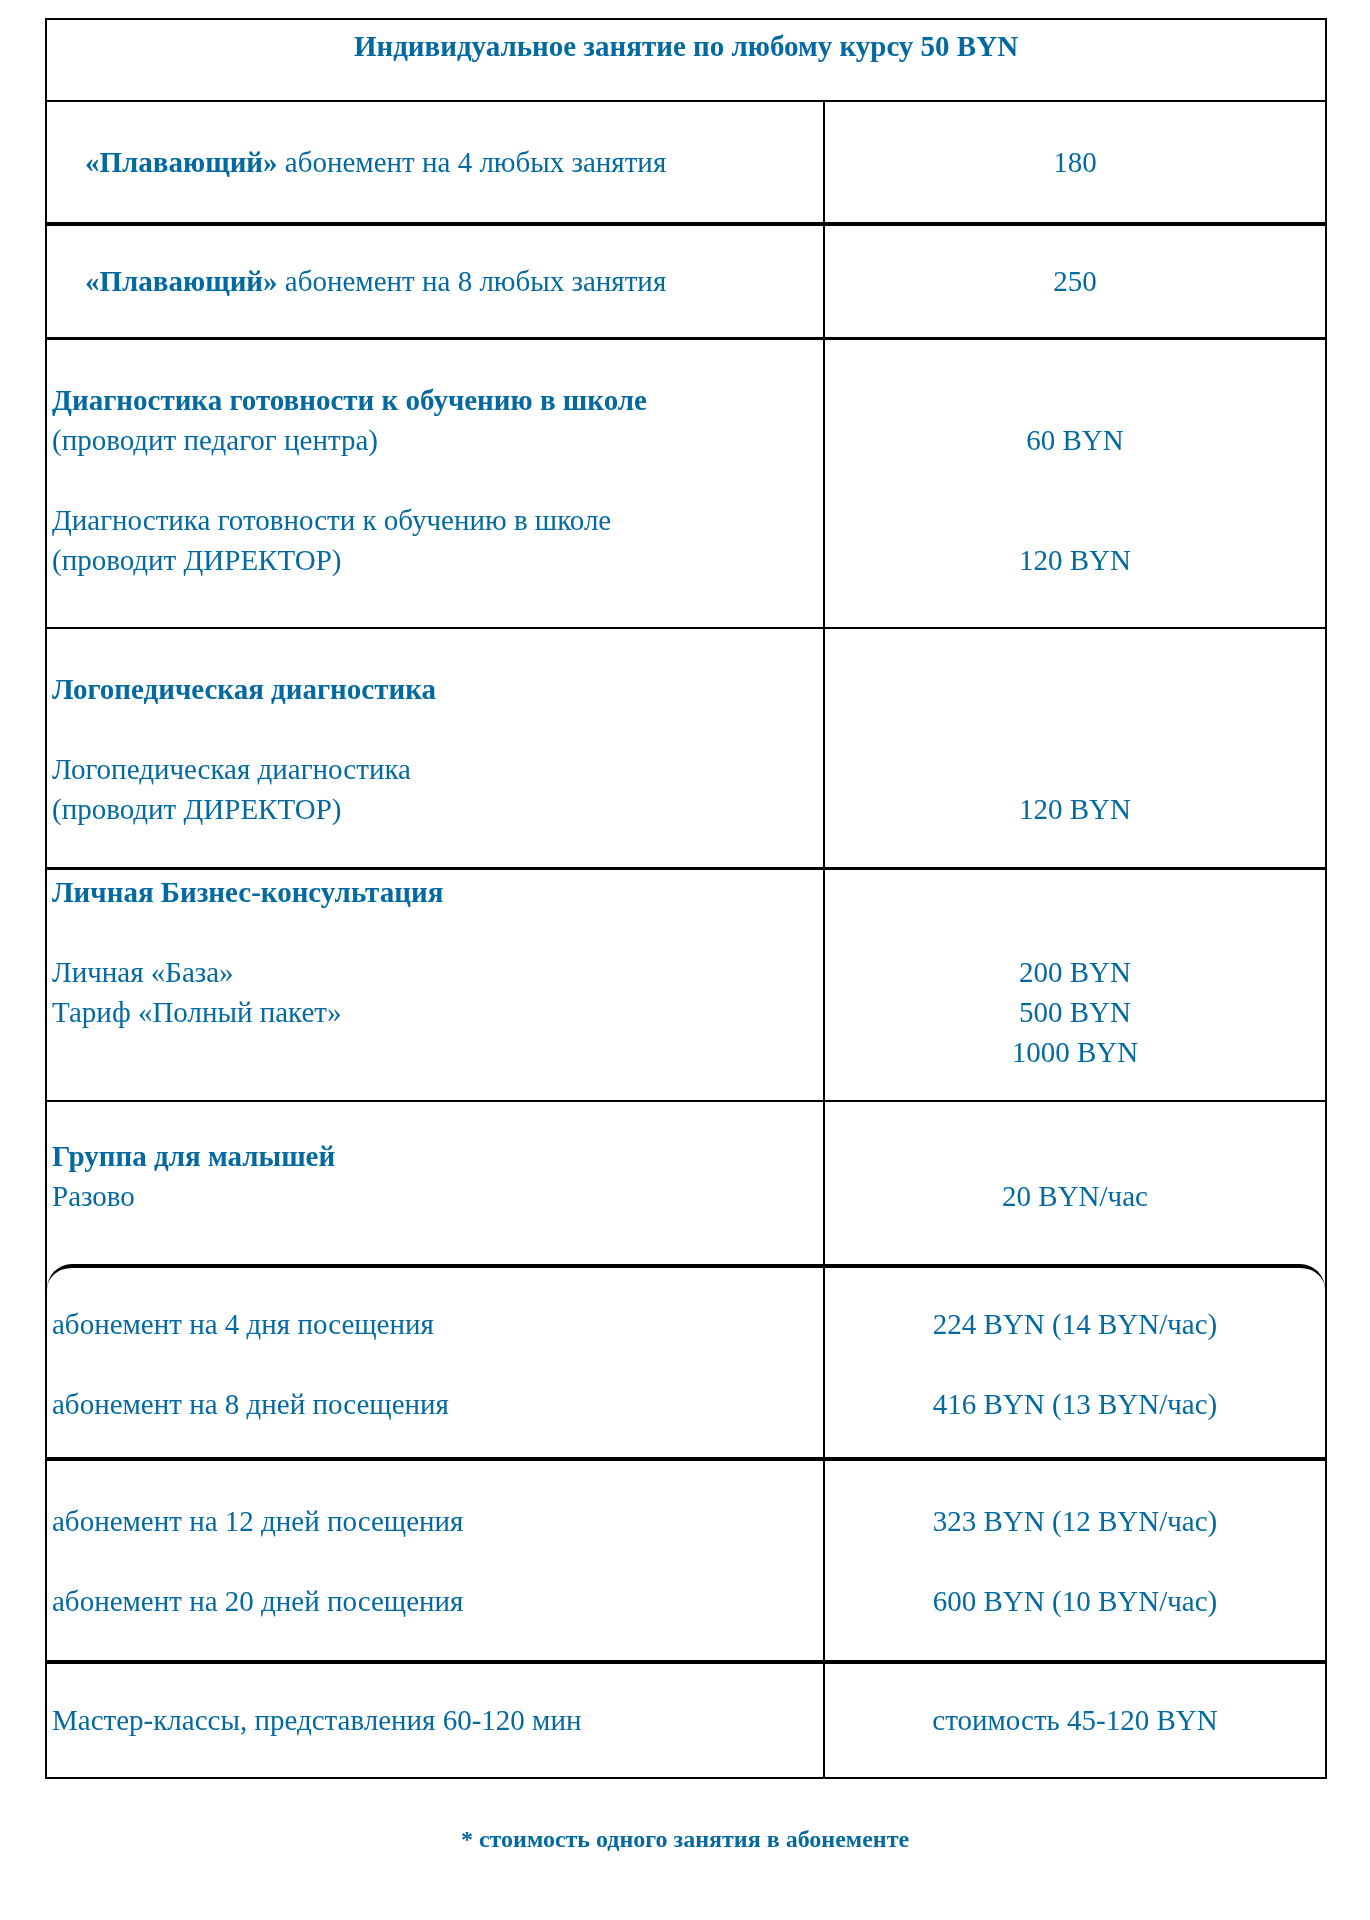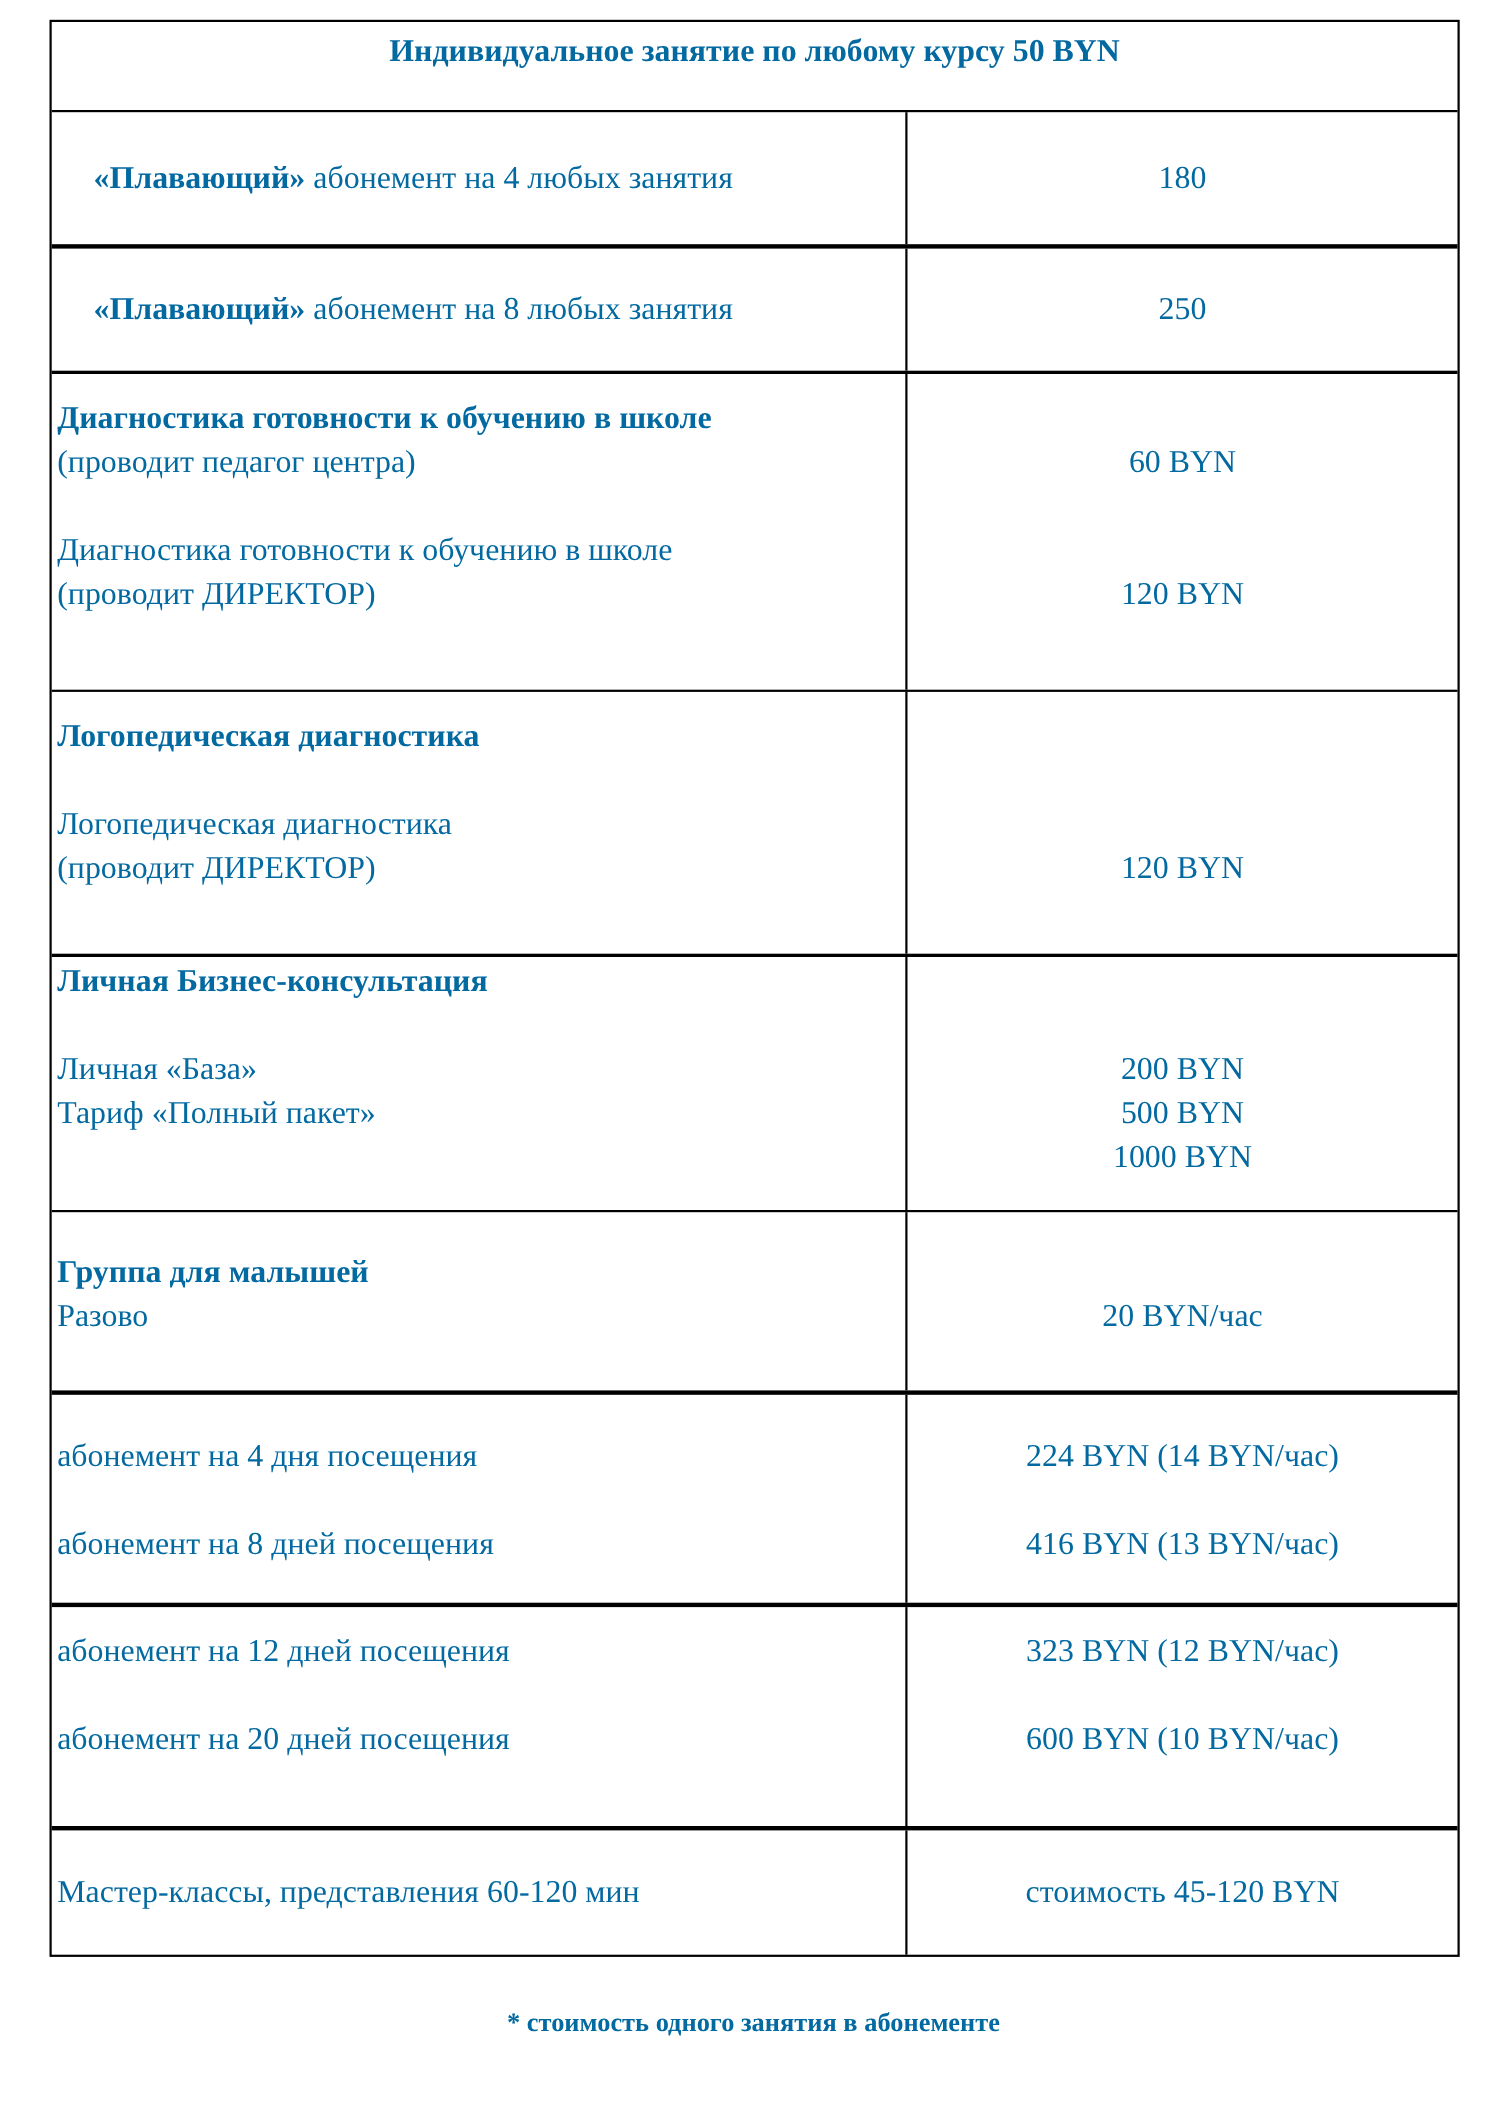--- a/index.html
+++ b/index.html
@@ -32,21 +32,21 @@
   .row.t3{border-top-width:3px;}
   .row.t4{border-top-width:4px;}
   
   .r1{height:80px;}
   .r2{height:122px;}
   .r3{height:115px;}
   .r4{height:290px;}
   .r5{height:240px;}
   .r6{height:233px;}
   .r7{height:164px;}
-  .r8{height:193px;}
+  .r8{height:193px;border-radius:25px;}
   .r9{height:203px;}
   .r10{height:117px;}
   .hcell{
     width:100%;
     text-align:center;
     font-weight:bold;
     padding-top:10px;
     box-sizing:border-box;
   }
   .cl{
@@ -59,21 +59,21 @@
     flex:1;
     box-sizing:border-box;
   }
   .vc{display:flex;align-items:center;}       
   .cc{display:flex;align-items:center;justify-content:center;text-align:center;} 
   .indent{padding-left:38px;}
   .line{height:40px;line-height:40px;white-space:nowrap;}
   .cr .line{text-align:center;}
   .b{font-weight:bold;}
   
-  .p40{padding-top:20px;}
+  .p40{padding-top:40px;}
   .p36{padding-top:36px;}
   .p34{padding-top:34px;}
   .p2{padding-top:2px;}
   .footnote{
     position:absolute;
     left:0;
     top:1826px;
     width:100%;
     text-align:center;
     font-weight:bold;

